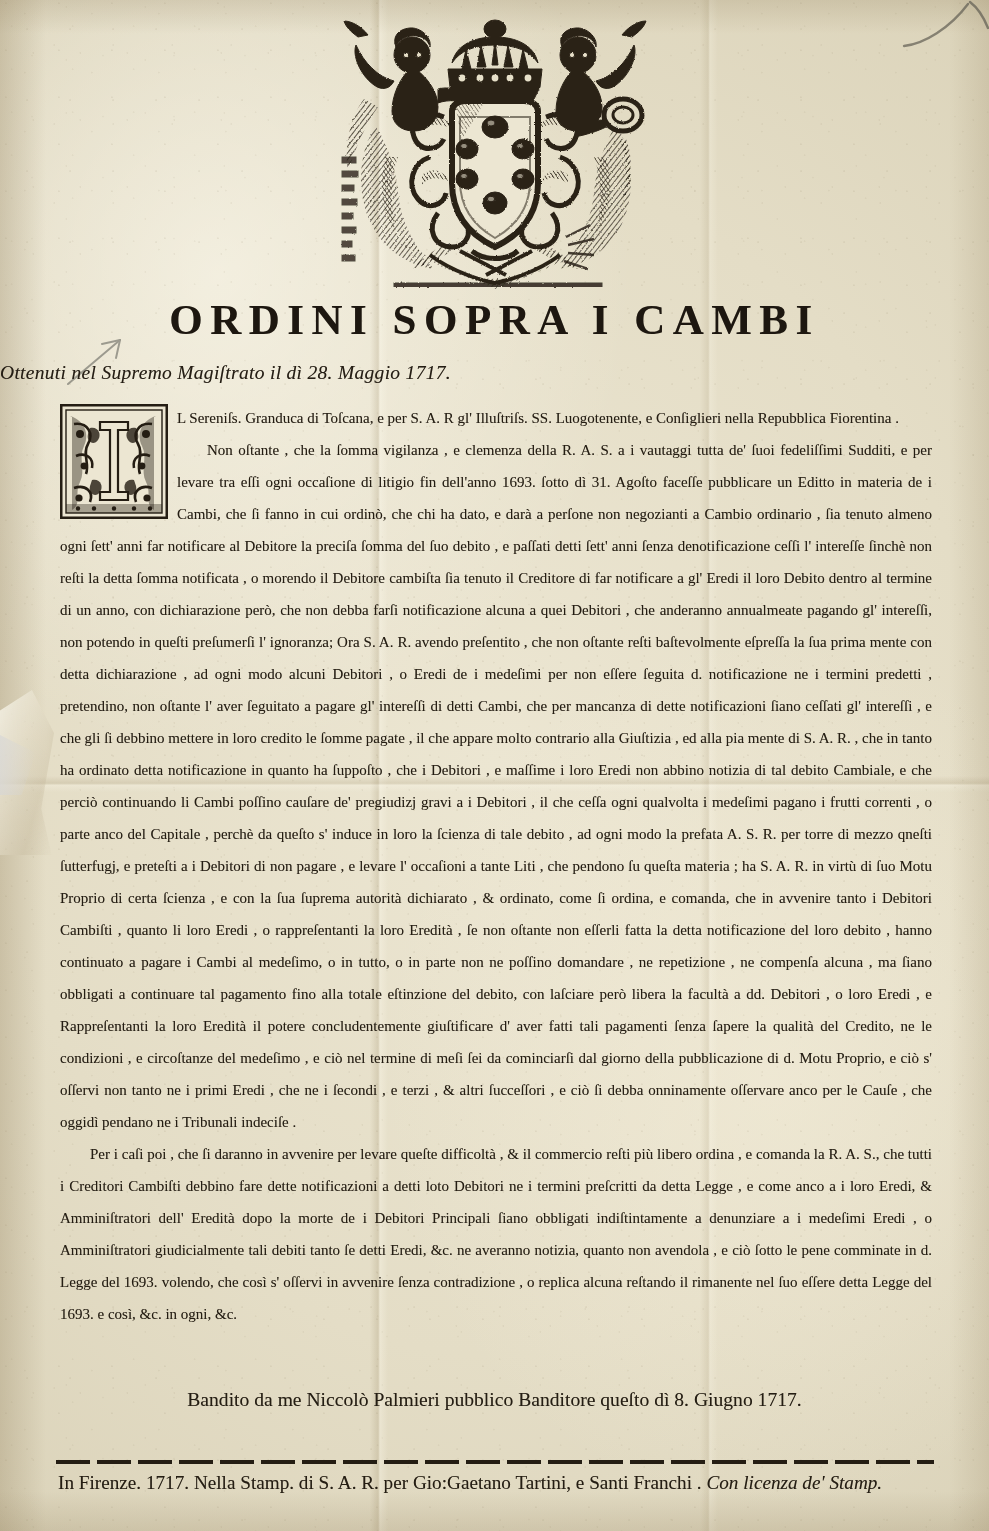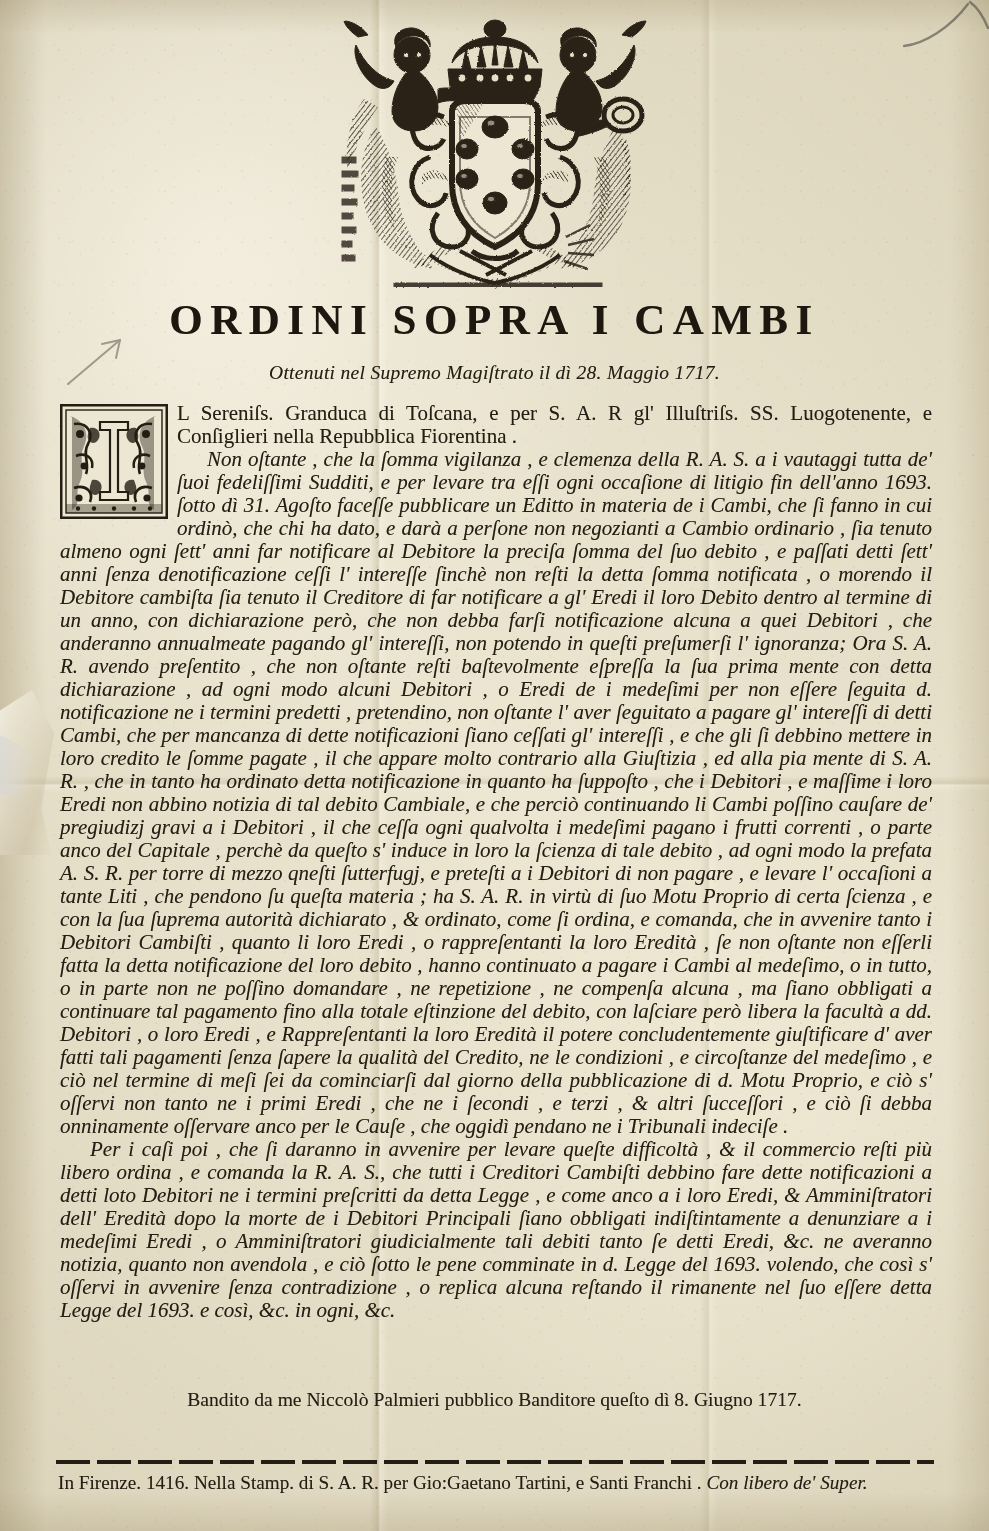--- a/index.html
+++ b/index.html
@@ -58,37 +58,37 @@
   #crest-wrap{position:absolute;left:0;right:0;top:6px;height:288px;display:flex;align-items:center;justify-content:center;}
   #crest{width:322px;height:286px;}
 
   
   #title{
     position:absolute;left:0;right:0;top:295px;text-align:center;
     font-size:43px;letter-spacing:7.5px;font-weight:700;
     color:#1d1710;white-space:nowrap;
   }
   #subtitle{
-    position:absolute;left:0;right:0;top:362px;text-align:center;
+    position:absolute;left:0;right:0;top:362px;
     font-style:italic;font-size:19.5px;letter-spacing:.3px;color:#241d14;
   }
 
   
   #pencil-arrow{position:absolute;left:62px;top:330px;width:70px;height:60px;opacity:.62;}
   #pencil-mark{position:absolute;left:898px;top:-2px;width:95px;height:70px;opacity:.68;}
 
   
   #body{
     position:absolute;left:60px;top:402px;width:872px;
-    font-size:21px;line-height:23px;
+    font-size:15px;line-height:32px;
     text-align:justify;text-justify:inter-word;
     color:#241d13;
   }
   #body p{margin:0;}
-  .indent{text-indent:30px;font-style:italic;}
+  .indent{text-indent:30px;}
   #initial{
     float:left;width:108px;height:115px;margin:2px 9px 0 0;shape-outside:margin-box;
   }
   #signature{
     position:absolute;left:0;right:52px;top:1385px;text-align:right;
     font-style:italic;font-size:19px;color:#241d13;
   }
   #crier{
     position:absolute;left:0;right:0;top:1389px;text-align:center;
     font-size:19.6px;color:#241d13;
@@ -330,17 +330,17 @@
     </svg>
 
     <p class="ink">L Sereniſs. Granduca di Toſcana, e per S. A. R gl' Illuſtriſs. SS. Luogotenente, e Conſiglieri nella Repubblica Fiorentina .</p>
     <p class="ink indent">Non oſtante , che la ſomma vigilanza , e clemenza della R. A. S. a i vautaggi tutta de' ſuoi fedeliſſimi Sudditi, e per levare tra eſſi ogni occaſione di litigio fin dell'anno 1693. ſotto dì 31. Agoſto faceſſe pubblicare un Editto in materia de i Cambi, che ſi fanno in cui ordinò, che chi ha dato, e darà a perſone non negozianti a Cambio ordinario , ſia tenuto almeno ogni ſett' anni far notificare al Debitore la preciſa ſomma del ſuo debito , e paſſati detti ſett' anni ſenza denotificazione ceſſi l' intereſſe ſinchè non reſti la detta ſomma notificata , o morendo il Debitore cambiſta ſia tenuto il Creditore di far notificare a gl' Eredi il loro Debito dentro al termine di un anno, con dichiarazione però, che non debba farſi notificazione alcuna a quei Debitori , che anderanno annualmeate pagando gl' intereſſi, non potendo in queſti preſumerſi l' ignoranza; Ora S. A. R. avendo preſentito , che non oſtante reſti baſtevolmente eſpreſſa la ſua prima mente con detta dichiarazione , ad ogni modo alcuni Debitori , o Eredi de i medeſimi per non eſſere ſeguita d. notificazione ne i termini predetti , pretendino, non oſtante l' aver ſeguitato a pagare gl' intereſſi di detti Cambi, che per mancanza di dette notificazioni ſiano ceſſati gl' intereſſi , e che gli ſi debbino mettere in loro credito le ſomme pagate , il che appare molto contrario alla Giuſtizia , ed alla pia mente di S. A. R. , che in tanto ha ordinato detta notificazione in quanto ha ſuppoſto , che i Debitori , e maſſime i loro Eredi non abbino notizia di tal debito Cambiale, e che perciò continuando li Cambi poſſino cauſare de' pregiudizj gravi a i Debitori , il che ceſſa ogni qualvolta i medeſimi pagano i frutti correnti , o parte anco del Capitale , perchè da queſto s' induce in loro la ſcienza di tale debito , ad ogni modo la prefata A. S. R. per torre di mezzo qneſti ſutterfugj, e preteſti a i Debitori di non pagare , e levare l' occaſioni a tante Liti , che pendono ſu queſta materia ; ha S. A. R. in virtù di ſuo Motu Proprio di certa ſcienza , e con la ſua ſuprema autorità dichiarato , &amp; ordinato, come ſi ordina, e comanda, che in avvenire tanto i Debitori Cambiſti , quanto li loro Eredi , o rappreſentanti la loro Eredità , ſe non oſtante non eſſerli fatta la detta notificazione del loro debito , hanno continuato a pagare i Cambi al medeſimo, o in tutto, o in parte non ne poſſino domandare , ne repetizione , ne compenſa alcuna , ma ſiano obbligati a continuare tal pagamento fino alla totale eſtinzione del debito, con laſciare però libera la facultà a dd. Debitori , o loro Eredi , e Rappreſentanti la loro Eredità il potere concludentemente giuſtificare d' aver fatti tali pagamenti ſenza ſapere la qualità del Credito, ne le condizioni , e circoſtanze del medeſimo , e ciò nel termine di meſi ſei da cominciarſi dal giorno della pubblicazione di d. Motu Proprio, e ciò s' oſſervi non tanto ne i primi Eredi , che ne i ſecondi , e terzi , &amp; altri ſucceſſori , e ciò ſi debba onninamente oſſervare anco per le Cauſe , che oggidì pendano ne i Tribunali indeciſe .</p>
     <p class="ink indent">Per i caſi poi , che ſi daranno in avvenire per levare queſte difficoltà , &amp; il commercio reſti più libero ordina , e comanda la R. A. S., che tutti i Creditori Cambiſti debbino fare dette notificazioni a detti loto Debitori ne i termini preſcritti da detta Legge , e come anco a i loro Eredi, &amp; Amminiſtratori dell' Eredità dopo la morte de i Debitori Principali ſiano obbligati indiſtintamente a denunziare a i medeſimi Eredi , o Amminiſtratori giudicialmente tali debiti tanto ſe detti Eredi, &amp;c. ne averanno notizia, quanto non avendola , e ciò ſotto le pene comminate in d. Legge del 1693. volendo, che così s' oſſervi in avvenire ſenza contradizione , o replica alcuna reſtando il rimanente nel ſuo eſſere detta Legge del 1693. e così, &amp;c. in ogni, &amp;c.</p>
   </div>
 
   <div id="crier" class="ink">Bandito da me Niccolò Palmieri pubblico Banditore queſto dì 8. Giugno 1717.</div>
   <div id="rule"></div>
   <div id="colophon" class="ink">
-    <span>In Firenze. 1416. Nella Stamp. di S. A. R. per Gio:Gaetano Tartini, e Santi Franchi .</span>
-    <span class="lic">Con libero de' Super.</span>
+    <span>In Firenze. 1717. Nella Stamp. di S. A. R. per Gio:Gaetano Tartini, e Santi Franchi .</span>
+    <span class="lic">Con licenza de' Stamp.</span>
   </div>
 
 </div>
 
 </body></html>

